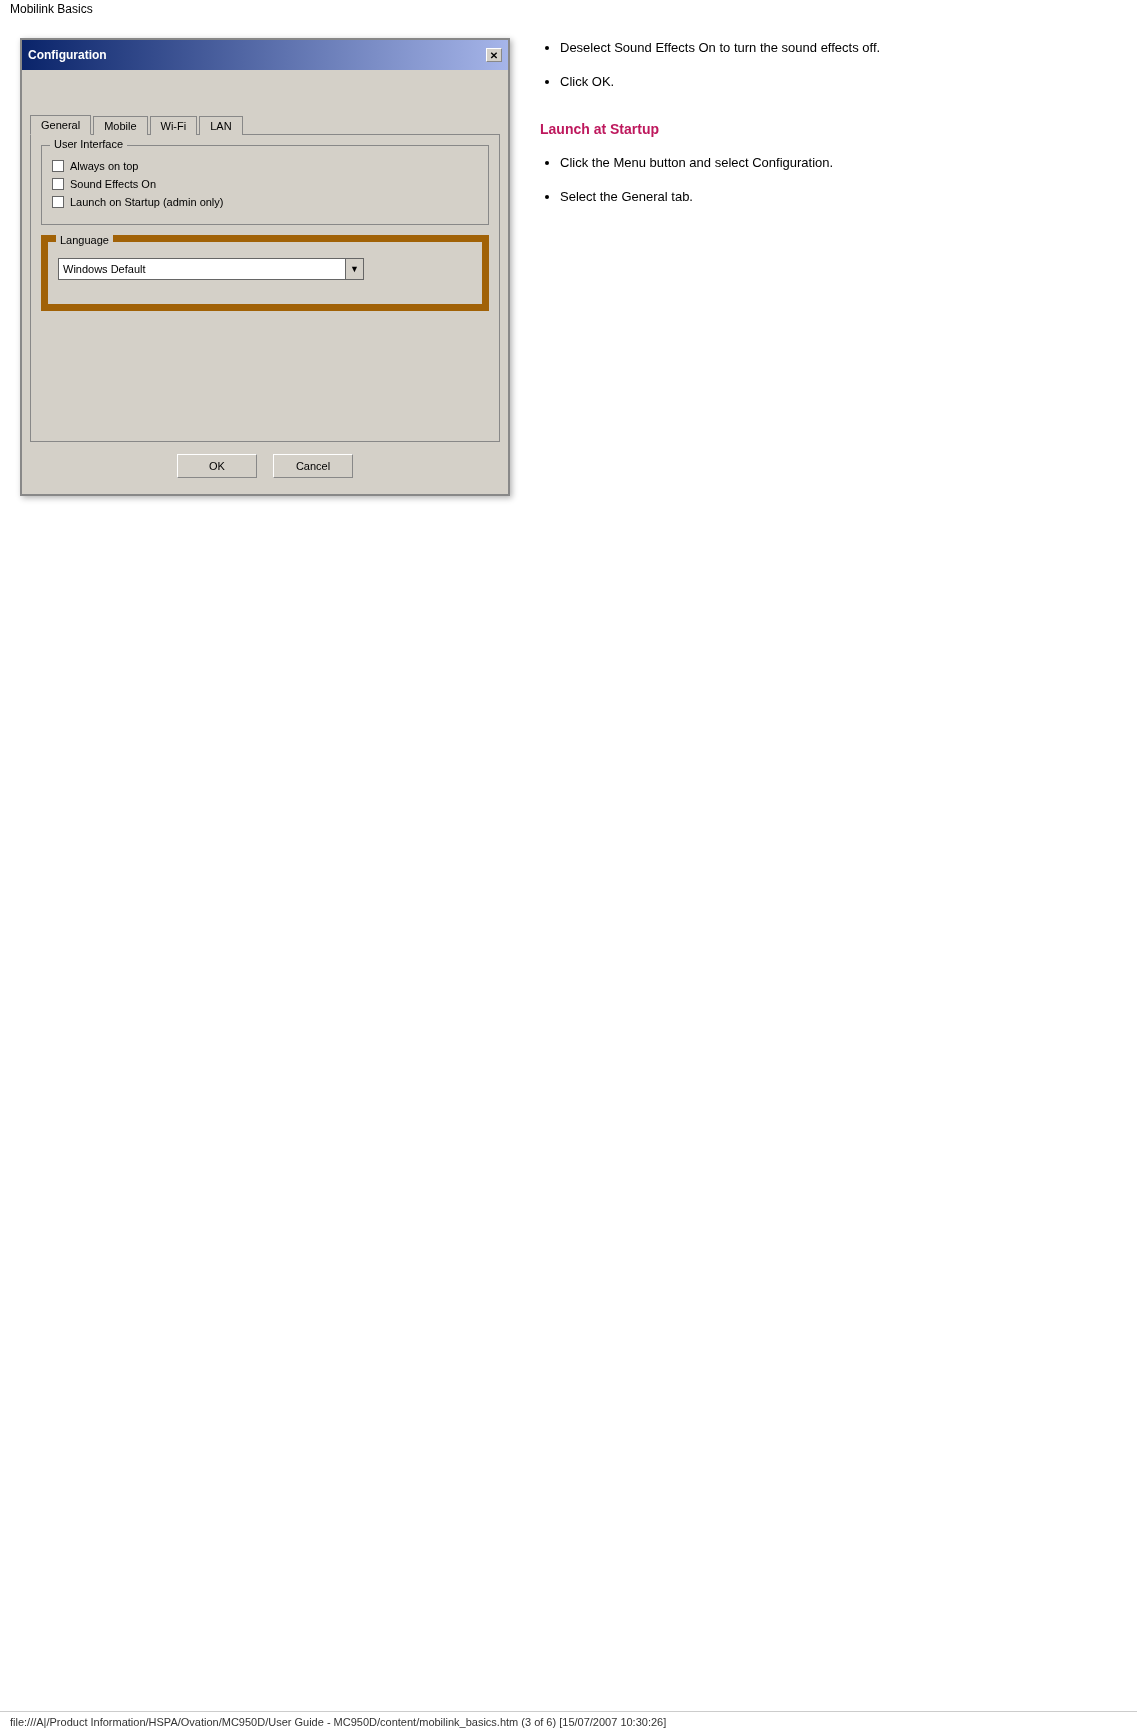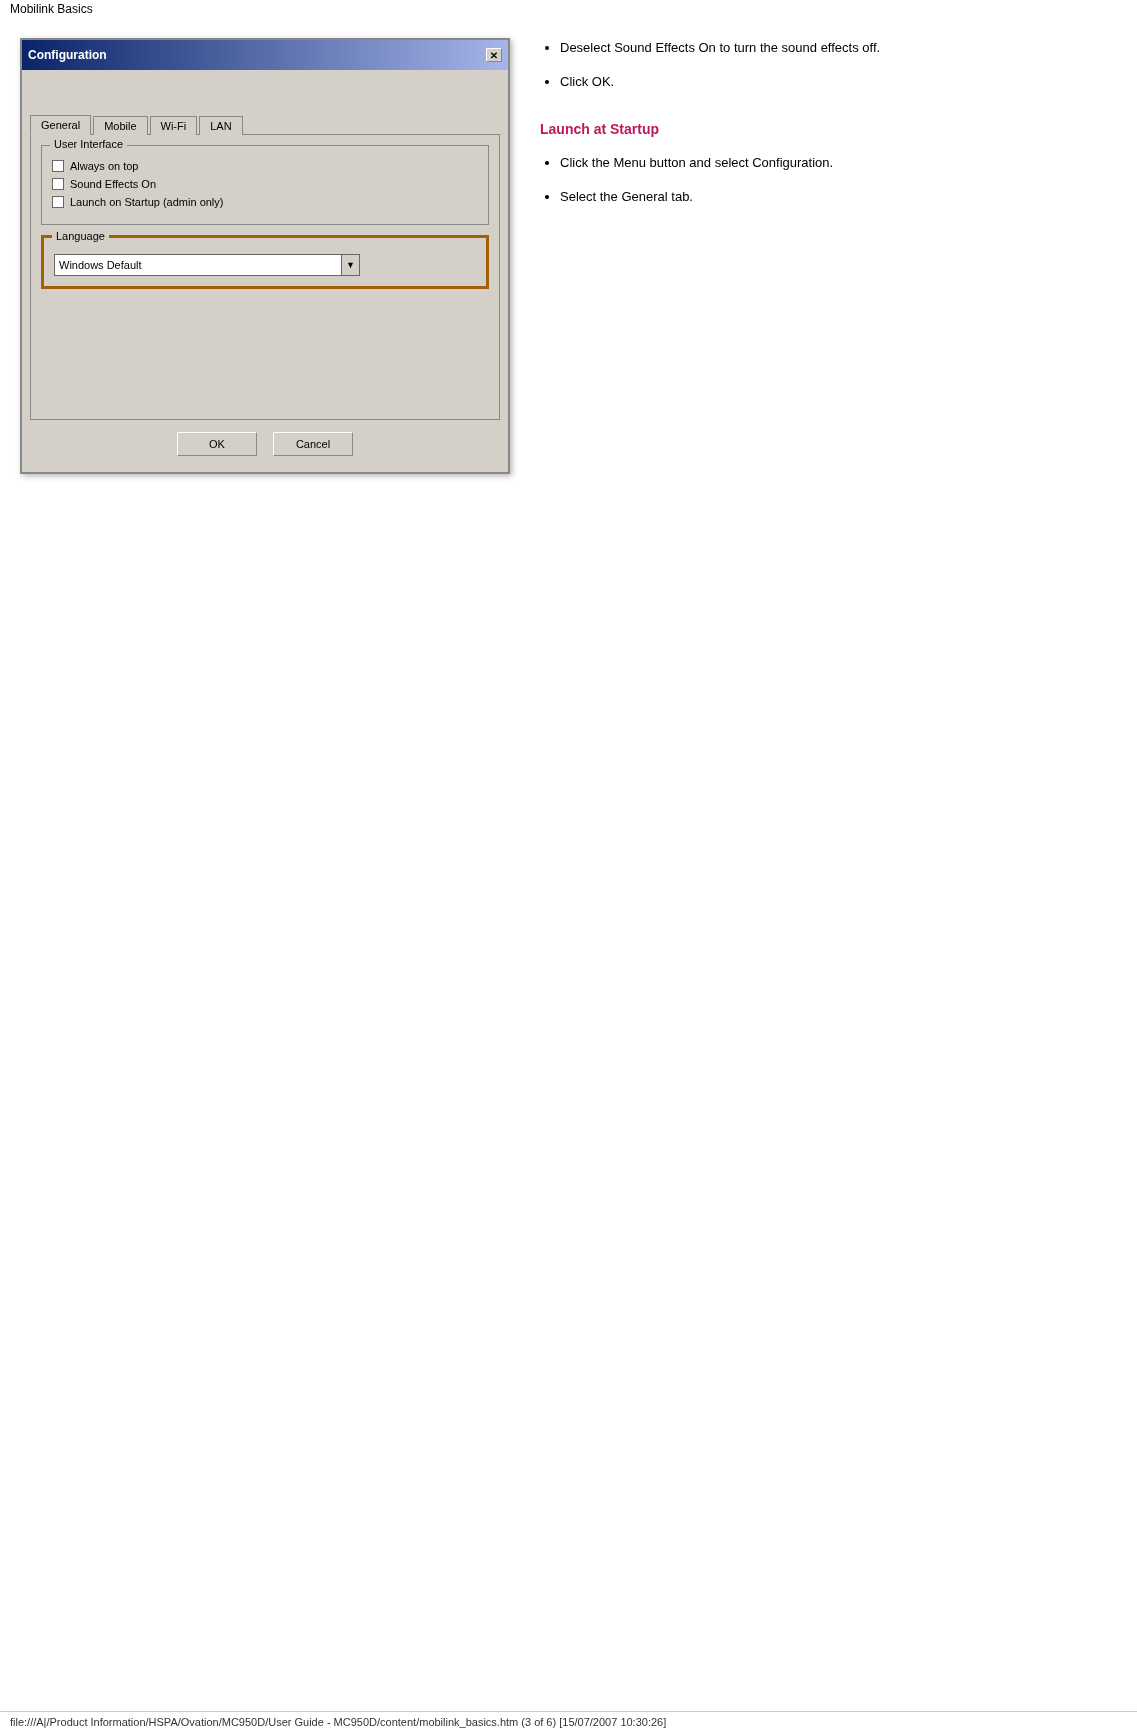--- a/index.html
+++ b/index.html
@@ -141,22 +141,22 @@
     .checkbox-box {
       width: 12px;
       height: 12px;
       border: 1px solid #666;
       background: white;
       margin-right: 6px;
       flex-shrink: 0;
     }
 
     .language-group {
-      border: 3px solid #a16207;
-      padding: 8px 10px 10px 10px;
+      border: 7px solid #a16207;
+      padding: 8px 10px 24px 10px;
       position: relative;
     }
 
     .language-group-legend {
       position: absolute;
       top: -8px;
       left: 8px;
       background: #d4d0c8;
       padding: 0 4px;
       font-size: 11px;

